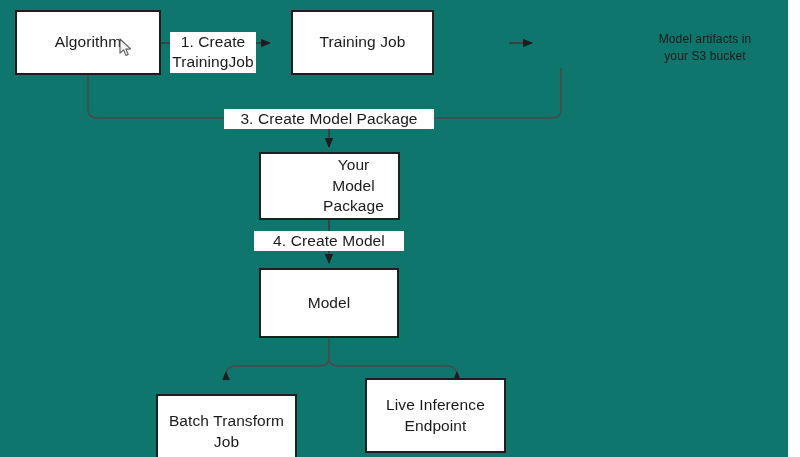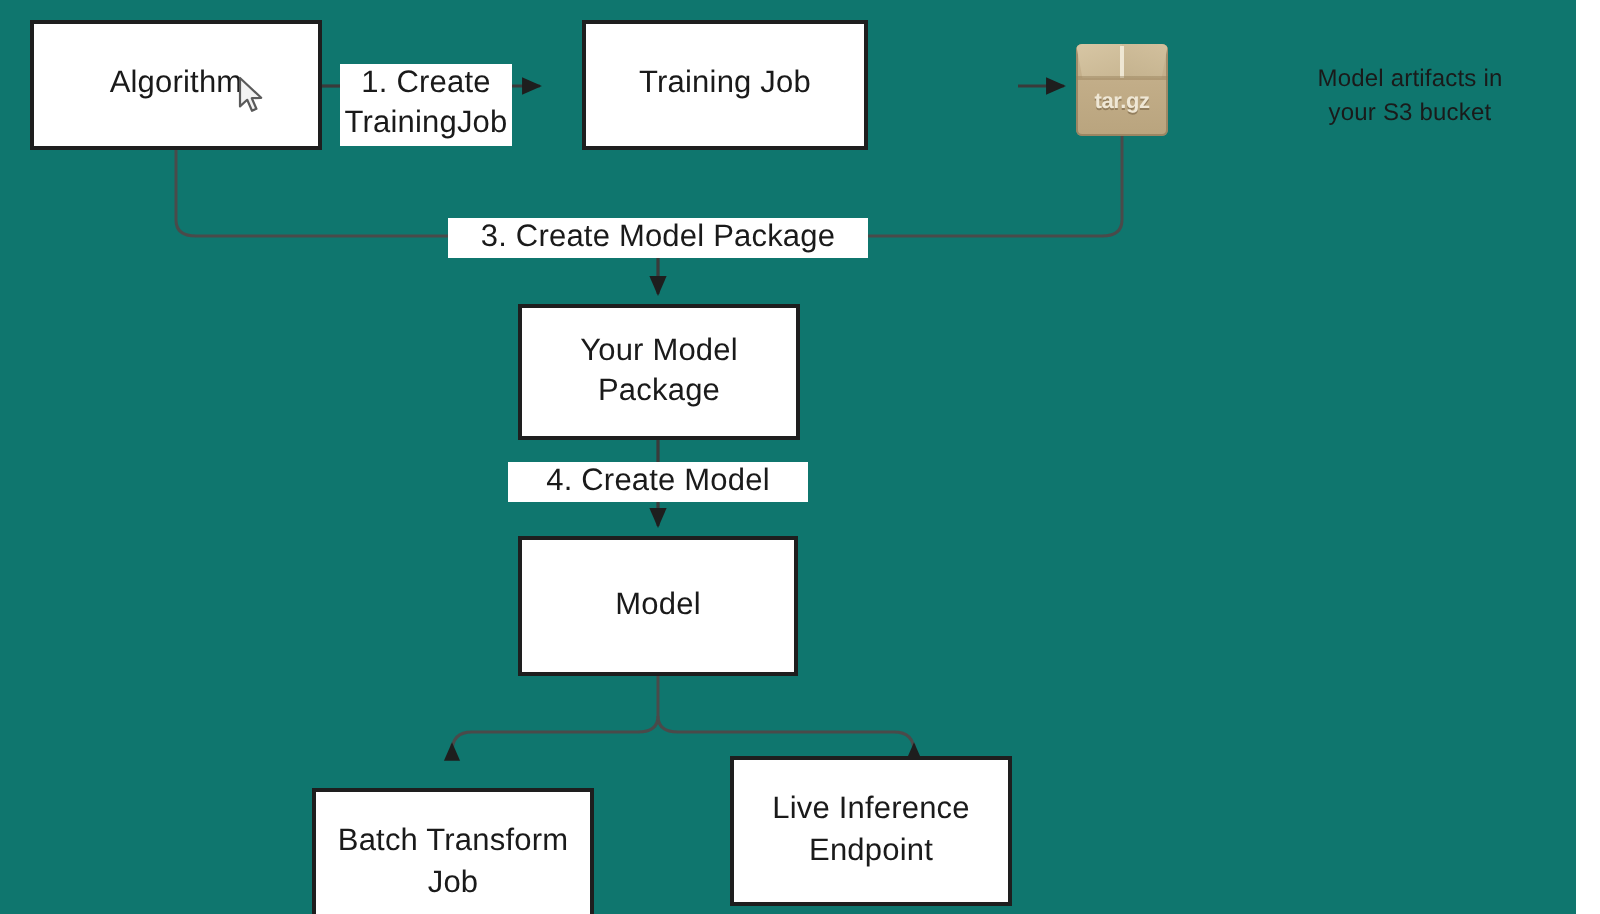--- a/index.html
+++ b/index.html
@@ -180,47 +180,39 @@
   </svg>
 
   <div class="node" style="left:15px; top:10px; width:146px; height:65px;">
     <span class="node-label">Algorithm</span>
   </div>
 
   <div class="node" style="left:276px; top:10px; width:143px; height:65px;margin-left:15px;">
     <span class="node-label">Training Job</span>
   </div>
 
-  <div class="node" style="left:259px; top:152px; width:141px; height:68px;">
+  <div class="node" style="left:259px; top:152px; width:141px; height:68px;padding-left:48px;">
     <span class="node-label">Your Model
 Package</span>
   </div>
 
   <div class="node" style="left:259px; top:268px; width:140px; height:70px;text-align:center;">
     <span class="node-label">Model</span>
   </div>
 
   <div class="node" style="left:156px; top:377px; width:141px; height:75px;margin-top:17px;">
     <span class="node-label">Batch Transform
 Job</span>
   </div>
 
   <div class="node" style="left:365px; top:378px; width:141px; height:75px;">
     <span class="node-label">Live Inference
 Endpoint</span>
   </div>
 
-  <div id="artifact-icon">
-    <div class="box-body"></div>
-    <div class="box-flapL"></div>
-    <div class="box-flapR"></div>
-    <div class="box-seam"></div>
-    <div class="box-shadowline"></div>
-    <div class="box-text">tar.gz</div>
-  </div>
 
   <div class="edge-label" style="left:170px; top:32px; width:86px;">1. Create
 TrainingJob</div>
 
 
   <div class="edge-label" style="left:224px; top:109px; width:210px;">3. Create Model Package</div>
 
   <div class="edge-label" style="left:254px; top:231px; width:150px;">4. Create Model</div>
 
   <div class="side-note" style="left:620px; top:31px; width:170px;">Model artifacts in

